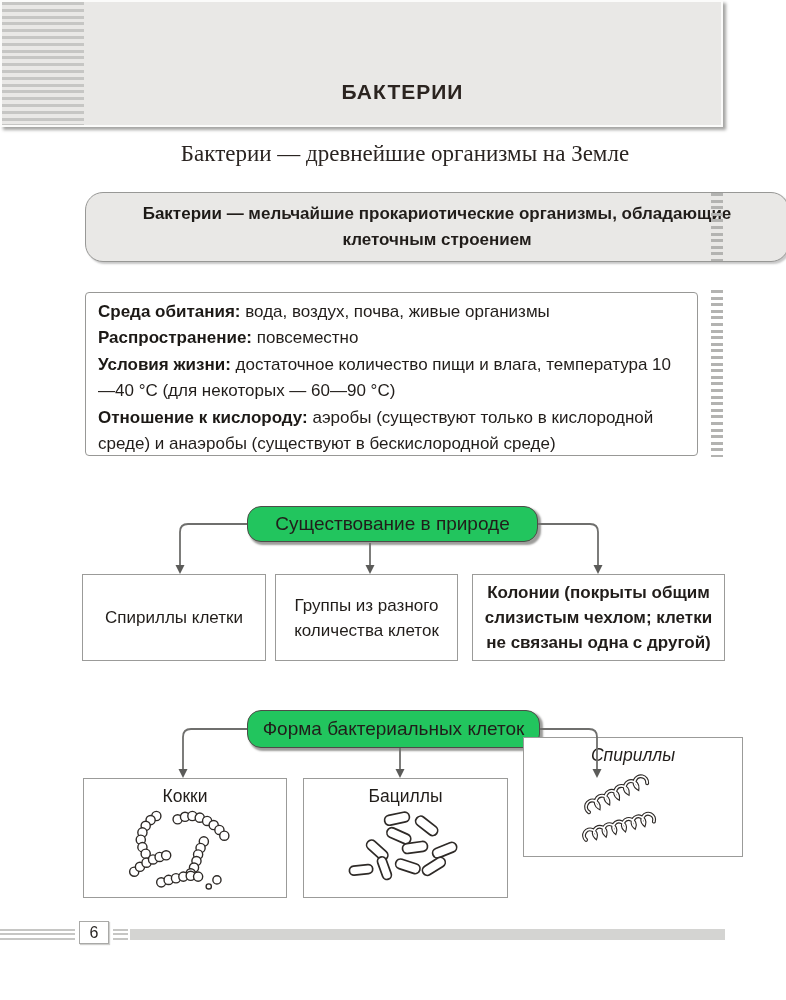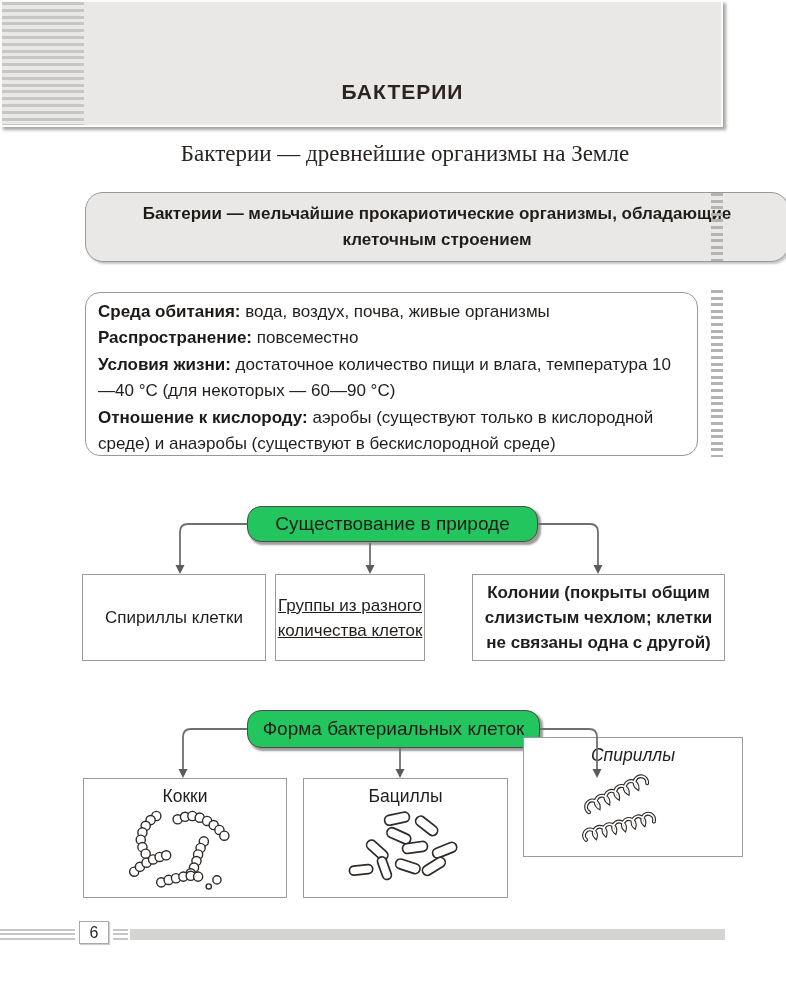--- a/index.html
+++ b/index.html
@@ -18,21 +18,21 @@
   
   .subtitle{position:absolute;left:85px;top:141px;width:640px;text-align:center;
     font-family:"Liberation Serif",serif;font-size:23px;color:#2a2421;}
 
   
   .def-box{position:absolute;left:85px;top:192px;width:704px;height:70px;box-sizing:border-box;
     background:#e9e8e6;border:1.5px solid #98,;border:1.5px solid #989896;border-radius:18px;
     box-shadow:2px 2px 2px rgba(0,0,0,.22);display:flex;align-items:center;justify-content:center;font-weight:bold;}
   .def-box p{margin:0;padding:0 20px;text-align:center;font-size:17px;line-height:26px;}
   .info-box{position:absolute;left:85px;top:292px;width:613px;height:164px;box-sizing:border-box;
-    background:#fff;border:1.5px solid #989896;border-radius:15px;padding:6px 12px 0 12px;}
+    background:#fff;border:1.5px solid #989896;border-radius:4px;padding:6px 12px 0 12px;}
   .info-box p{margin:0;font-size:17px;line-height:26.4px;}
   b{color:#1c1916;}
 
   
   .ladder{position:absolute;width:12px;
     background:repeating-linear-gradient(180deg,#b3b3b1 0 3px,transparent 3px 6.6px);}
   .ladder-1{left:711px;top:193px;height:68px;}
   .ladder-2{left:711px;top:290px;height:167px;}
 
   
@@ -40,21 +40,21 @@
     border-radius:14px;box-shadow:2.5px 2.5px 2px #9c9c9a;
     display:flex;align-items:center;justify-content:center;font-size:19px;}
   .pill-1{left:247px;top:506px;width:291px;height:36px;}
   .pill-2{left:247px;top:710px;width:293px;height:38px;border-radius:14px;}
 
   
   .leaf{position:absolute;box-sizing:border-box;background:#fff;border:1.5px solid #9b9b99;
     display:flex;align-items:center;justify-content:center;text-align:center;
     font-size:17px;line-height:25px;}
   .r1a{left:82px;top:574px;width:184px;height:87px;}
-  .r1b{left:275px;top:574px;width:150px;height:87px;text-decoration:underline;}
+  .r1b{left:275px;top:574px;width:183px;height:87px;}
   .r1c{left:472px;top:574px;width:253px;height:87px;padding:0 5px;font-weight:bold;}
   .leaf2{position:absolute;box-sizing:border-box;background:#fff;border:1.5px solid #9b9b99;
     display:flex;flex-direction:column;align-items:center;}
   .r2a{left:83px;top:778px;width:204px;height:120px;}
   .r2b{left:303px;top:778px;width:205px;height:120px;}
   .r2c{left:523px;top:737px;width:220px;height:120px;font-style:italic;}
   .leaf2 .lbl{font-size:17.5px;margin-top:7px;}
   .bact{stroke:#2e2a27;fill:#fff;}
   .coil{fill:none;stroke:#2e2a27;stroke-width:5.4;stroke-linecap:round;}
   .coil-core{fill:none;stroke:#fff;stroke-width:2.4;stroke-linecap:round;}

